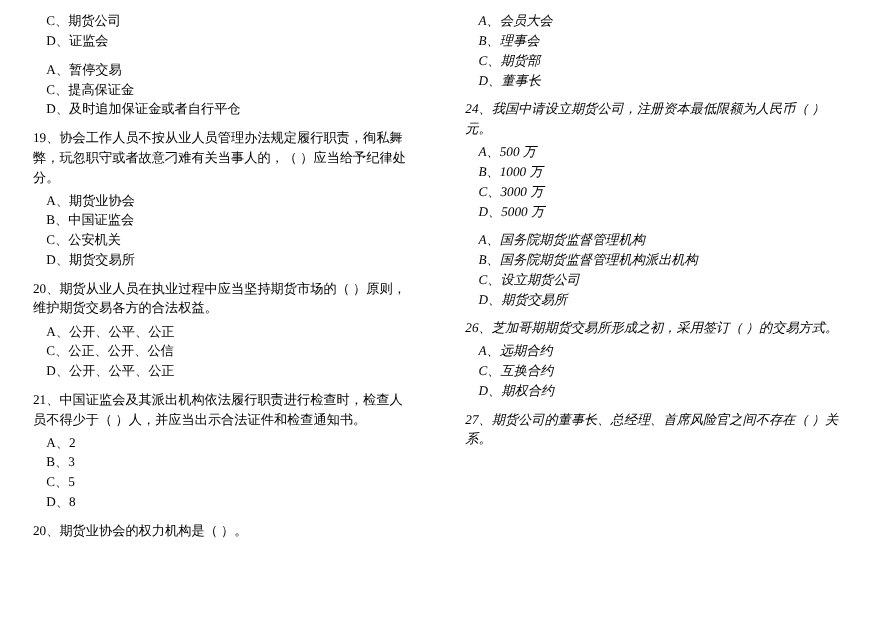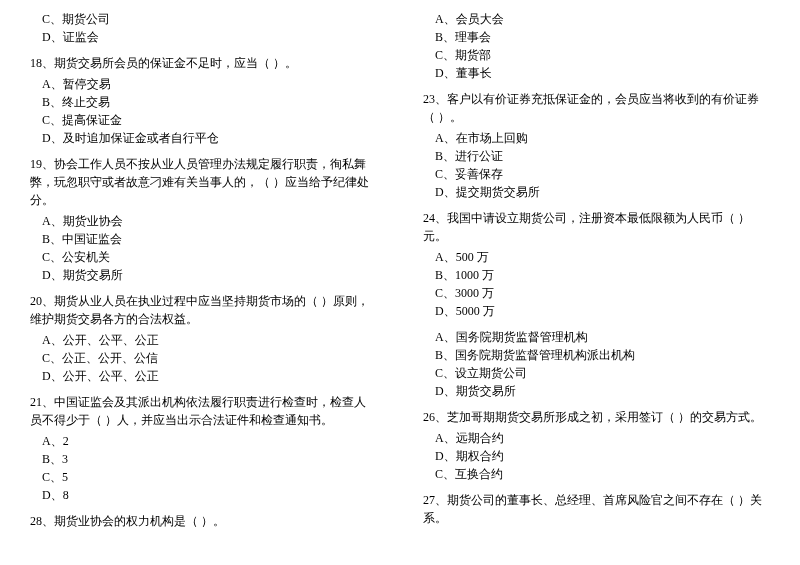--- a/index.html
+++ b/index.html
@@ -21,20 +21,21 @@
       gap: 16px;
     }
     .left-col {
       flex: 1;
       padding-right: 15px;
     }
     .right-col {
       flex: 1;
       padding-left: 15px;
       border-left: none;
+      font-style: italic;
     }
     .question {
       margin-bottom: 8px;
     }
     .question-title {
       margin-bottom: 3px;
       line-height: 1.5;
       text-indent: 0;
     }
     .option {
@@ -48,23 +49,21 @@
 <div class="content">
 
   <div class="left-col">
 
     <div class="question">
       <div class="option">C、期货公司</div>
       <div class="option">D、证监会</div>
     </div>
 
     <div class="question">
-      <div class="question-title">18、期货交易所会员的保证金不足时，应当（    ）。</div>
       <div class="option">A、暂停交易</div>
-      <div class="option">B、终止交易</div>
       <div class="option">C、提高保证金</div>
       <div class="option">D、及时追加保证金或者自行平仓</div>
     </div>
 
     <div class="question">
       <div class="question-title">19、协会工作人员不按从业人员管理办法规定履行职责，徇私舞弊，玩忽职守或者故意刁难有关当事人的，（    ）应当给予纪律处分。</div>
       <div class="option">A、期货业协会</div>
       <div class="option">B、中国证监会</div>
       <div class="option">C、公安机关</div>
       <div class="option">D、期货交易所</div>
@@ -79,62 +78,55 @@
 
     <div class="question">
       <div class="question-title">21、中国证监会及其派出机构依法履行职责进行检查时，检查人员不得少于（    ）人，并应当出示合法证件和检查通知书。</div>
       <div class="option">A、2</div>
       <div class="option">B、3</div>
       <div class="option">C、5</div>
       <div class="option">D、8</div>
     </div>
 
     <div class="question">
-      <div class="question-title">28、期货业协会的权力机构是（    ）。</div>
+      <div class="question-title">20、期货业协会的权力机构是（    ）。</div>
     </div>
 
   </div>
 
   <div class="right-col">
 
     <div class="question">
       <div class="option">A、会员大会</div>
       <div class="option">B、理事会</div>
       <div class="option">C、期货部</div>
       <div class="option">D、董事长</div>
     </div>
 
-    <div class="question">
-      <div class="question-title">23、客户以有价证券充抵保证金的，会员应当将收到的有价证券（    ）。</div>
-      <div class="option">A、在市场上回购</div>
-      <div class="option">B、进行公证</div>
-      <div class="option">C、妥善保存</div>
-      <div class="option">D、提交期货交易所</div>
-    </div>
 
     <div class="question">
       <div class="question-title">24、我国中请设立期货公司，注册资本最低限额为人民币（    ）元。</div>
       <div class="option">A、500 万</div>
       <div class="option">B、1000 万</div>
       <div class="option">C、3000 万</div>
       <div class="option">D、5000 万</div>
     </div>
 
     <div class="question">
       <div class="option">A、国务院期货监督管理机构</div>
       <div class="option">B、国务院期货监督管理机构派出机构</div>
       <div class="option">C、设立期货公司</div>
       <div class="option">D、期货交易所</div>
     </div>
 
     <div class="question">
       <div class="question-title">26、芝加哥期期货交易所形成之初，采用签订（    ）的交易方式。</div>
       <div class="option">A、远期合约</div>
+      <div class="option">C、互换合约</div>
       <div class="option">D、期权合约</div>
-      <div class="option">C、互换合约</div>
     </div>
 
     <div class="question">
       <div class="question-title">27、期货公司的董事长、总经理、首席风险官之间不存在（    ）关系。</div>
     </div>
 
   </div>
 </div>
 
 </body></html>

